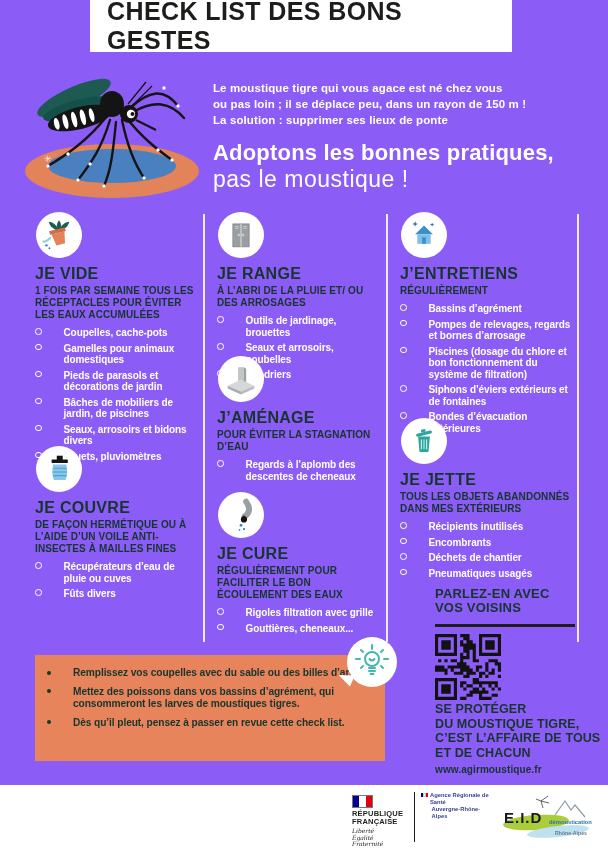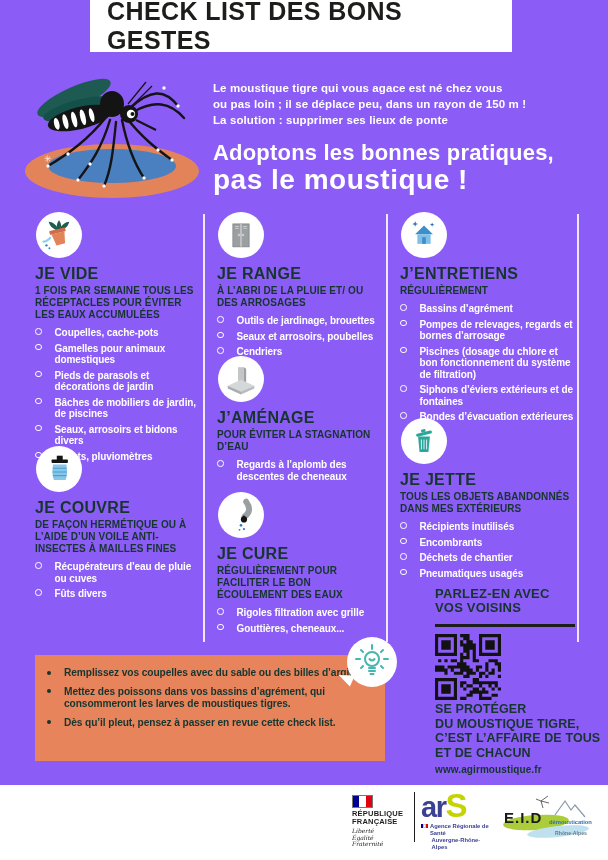--- a/index.html
+++ b/index.html
@@ -8,39 +8,39 @@
   
   .header-bar{position:absolute;left:90px;top:0;width:422px;height:52px;background:#fff;
               display:flex;align-items:center;padding-left:17px;box-sizing:border-box;}
   .header-bar h1{margin:0;font-size:25px;font-weight:800;color:#1d1d1b;letter-spacing:.4px;}
   
   .mosquito{position:absolute;left:12px;top:56px;width:198px;height:150px;}
   .intro{position:absolute;left:213px;top:80px;width:382px;color:#fff;}
   .intro p{margin:0;font-size:11.5px;font-weight:600;line-height:16px;letter-spacing:.1px;}
   .headline{margin-top:11px;line-height:27px;}
   .hl-bold{display:block;font-size:22px;font-weight:800;letter-spacing:.2px;}
-  .hl-light{display:block;font-size:28px;font-weight:700;letter-spacing:.5px;}
+  .hl-light{display:block;font-size:23px;font-weight:400;letter-spacing:.5px;}
   
   .sep{position:absolute;top:214px;height:428px;width:1.5px;background:rgba(255,255,255,.85);}
   .sep1{left:203px}.sep2{left:386px}.sep3{left:577px}
   
   .section{position:absolute;color:#fff;}
   .s1{left:35px;top:212px;width:164px;}
   .s2{left:35px;top:446px;width:164px;}
   .s3{left:217px;top:212px;width:164px;}
   .s4{left:217px;top:356px;width:164px;}
   .s5{left:217px;top:492px;width:167px;}
   .s6{left:400px;top:212px;width:177px;}
   .s7{left:400px;top:418px;width:177px;}
   .icon-circle{width:46px;height:46px;border-radius:50%;background:#fff;display:flex;
                align-items:center;justify-content:center;margin:0 0 7px 1px;}
   .section h2{margin:0;font-size:16px;font-weight:700;color:#17352f;letter-spacing:.3px;}
   .section h3{margin:2px 0 0;font-size:10px;font-weight:800;color:#17352f;line-height:12px;letter-spacing:.1px;}
   ul.items{list-style:none;margin:6px 0 0;padding:0;}
-  ul.items li{display:flex;gap:13px;margin-bottom:4px;font-size:10px;font-weight:600;
+  ul.items li{display:flex;gap:22px;margin-bottom:4px;font-size:10px;font-weight:600;
               line-height:11.5px;letter-spacing:-.1px;}
   ul.items .blt{flex:0 0 auto;width:4.5px;height:4.5px;border:1.8px solid #fff;border-radius:50%;margin-top:1px;}
   
   .tips-box{position:absolute;left:35px;top:655px;width:350px;height:106px;background:#e8845c;
             box-sizing:border-box;padding:12px 10px 8px 12px;}
   .tips-box ul.items{margin:0;}
   .tips-box ul.items li{color:#17352f;font-weight:700;font-size:10.2px;line-height:12.5px;margin-bottom:6px;letter-spacing:-.1px;}
   .tips-box ul.items .blt{width:4px;height:4px;border:none;background:#17352f;border-radius:50%;margin-top:3.5px;}
   
   .bubble{position:absolute;left:347px;top:637px;width:50px;height:50px;background:#fff;border-radius:50%;}
@@ -412,21 +412,20 @@
       <div class="flag">
         <span class="f-b"></span>
           <span class="f-w"></span>
           <span class="f-r"></span>
       </div>
       <div class="name">RÉPUBLIQUE FRANÇAISE</div>
       <div class="motto">Liberté Égalité Fraternité</div>
     </div>
     <div class="logo-div"></div>
     <div class="ars">
-      <div class="big"><span>ar</span><span class="s">S</span></div>
       <div class="small">
         <span class="miniflag">
             <span class="f-b" style="background:#000091"></span>
             <span style="background:#fff;border:.5px solid #ccc"></span>
             <span style="background:#e1000f"></span>
           </span>
         <span>Agence Régionale de Santé</span>
       </div>
       <div class="small">
           <span style="width:9px"></span>

